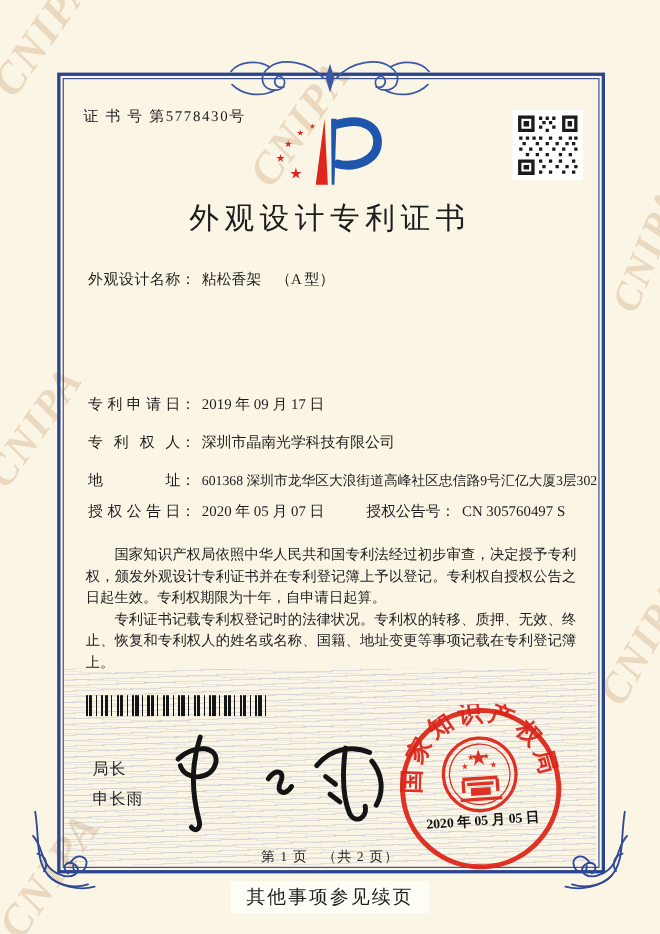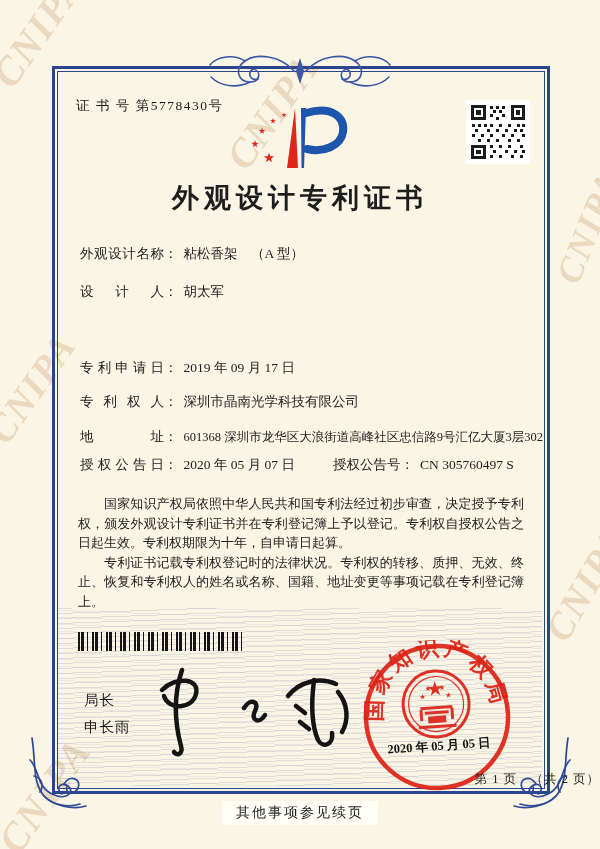--- a/index.html
+++ b/index.html
@@ -23,21 +23,21 @@
        repeating-linear-gradient(2deg, rgba(125,135,185,.12) 0 1px, rgba(0,0,0,0) 1px 7px);}
   .flourish{position:absolute;left:190px;top:52px;}
   .corner{position:absolute;}
   .corner.bl{left:24px;top:736px;}
   .corner.br{left:496px;top:736px;transform:scaleX(-1);}
   
   .cert-no{position:absolute;left:76px;top:97px;font-size:13.5px;letter-spacing:1.5px;}
   .logo{position:absolute;left:243px;top:100px;}
   .qr{position:absolute;left:466px;top:100px;background:#fff;padding:3px;}
   .title{position:absolute;left:0;right:0;top:180px;text-align:center;font-size:27px;
-         font-weight:bold;letter-spacing:5px;}
+         font-weight:normal;letter-spacing:5px;}
   
   .frow{position:absolute;left:80px;width:452px;font-size:13.5px;white-space:nowrap;}
   .flabel{display:inline-block;width:84px;text-align:justify;text-align-last:justify;}
   .fvalue{margin-left:6px;text-align:right;}
   .addr .fvalue{font-size:12.5px;letter-spacing:0;}
   .grant2{position:absolute;left:253px;top:0;}
   
   .body-text{position:absolute;left:78px;top:494px;width:446px;font-size:13px;
              line-height:19.5px;text-align:justify;}
   .body-text p{margin:0;text-indent:2em;}
@@ -47,23 +47,23 @@
        #151515 3px 6px,transparent 6px 9px,#151515 9px 10px,transparent 10px 14px);}
   
   .signblock{position:absolute;left:84px;top:688px;font-family:Liberation Mono, monospace;
              font-size:14.5px;line-height:27px;letter-spacing:1px;}
   .signature{position:absolute;left:148px;top:664px;}
   
   .seal{position:absolute;left:360px;top:640px;width:154px;height:154px;transform:rotate(-4deg);}
   .seal-date{position:absolute;left:4px;top:98px;width:146px;text-align:center;font-size:12.5px;
              font-weight:bold;color:#111;}
   
-  .page-num{position:absolute;left:0;right:0;top:771px;text-align:right;font-size:12.5px;letter-spacing:1px;}
+  .page-num{position:absolute;left:0;right:0;top:771px;text-align:center;font-size:12.5px;letter-spacing:1px;}
   .cont-note{position:absolute;left:50%;transform:translateX(-50%);top:801px;background:#fffef6;
-             padding:3px 14px;font-size:14px;letter-spacing:2px;white-space:nowrap;}
+             padding:3px 14px;font-size:17px;letter-spacing:2px;white-space:nowrap;}
 </style>
 </head>
 <body>
 
 <div class="page">
 
   <span class="wm wm1">CNIPA</span>
   <span class="wm wm2">CNIPA</span>
   <span class="wm wm3">CNIPA</span>
   <span class="wm wm4">CNIPA</span>
@@ -142,23 +142,20 @@
                M21,42h3v3h-3z M30,42h3v3h-3z M39,42h3v3h-3z M51,42h3v3h-3z
                M24,47h3v3h-3z M36,47h3v3h-3z M45,47h3v3h-3z M53,47h3v3h-3z
                M21,52h3v3h-3z M30,52h3v3h-3z M42,52h3v3h-3z M51,52h3v3h-3z"></path>
     </g>
   </svg>
 
   <div class="title">外观设计专利证书</div>
 
   <div class="frow" style="top:245px">
     <span class="flabel">外观设计名称</span><span>：</span><span class="fvalue">粘松香架　（A 型）</span>
-  </div>
-  <div class="frow" style="top:283px">
-    <span class="flabel">设计人</span><span>：</span><span class="fvalue">胡太军</span>
   </div>
   <div class="frow" style="top:359px">
     <span class="flabel">专利申请日</span><span>：</span><span class="fvalue">2019 年 09 月 17 日</span>
   </div>
   <div class="frow" style="top:393px">
     <span class="flabel">专利权人</span><span>：</span><span class="fvalue">深圳市晶南光学科技有限公司</span>
   </div>
   <div class="frow addr" style="top:428px">
     <span class="flabel">地址</span><span>：</span><span class="fvalue">601368 深圳市龙华区大浪街道高峰社区忠信路9号汇亿大厦3层302</span>
   </div>

